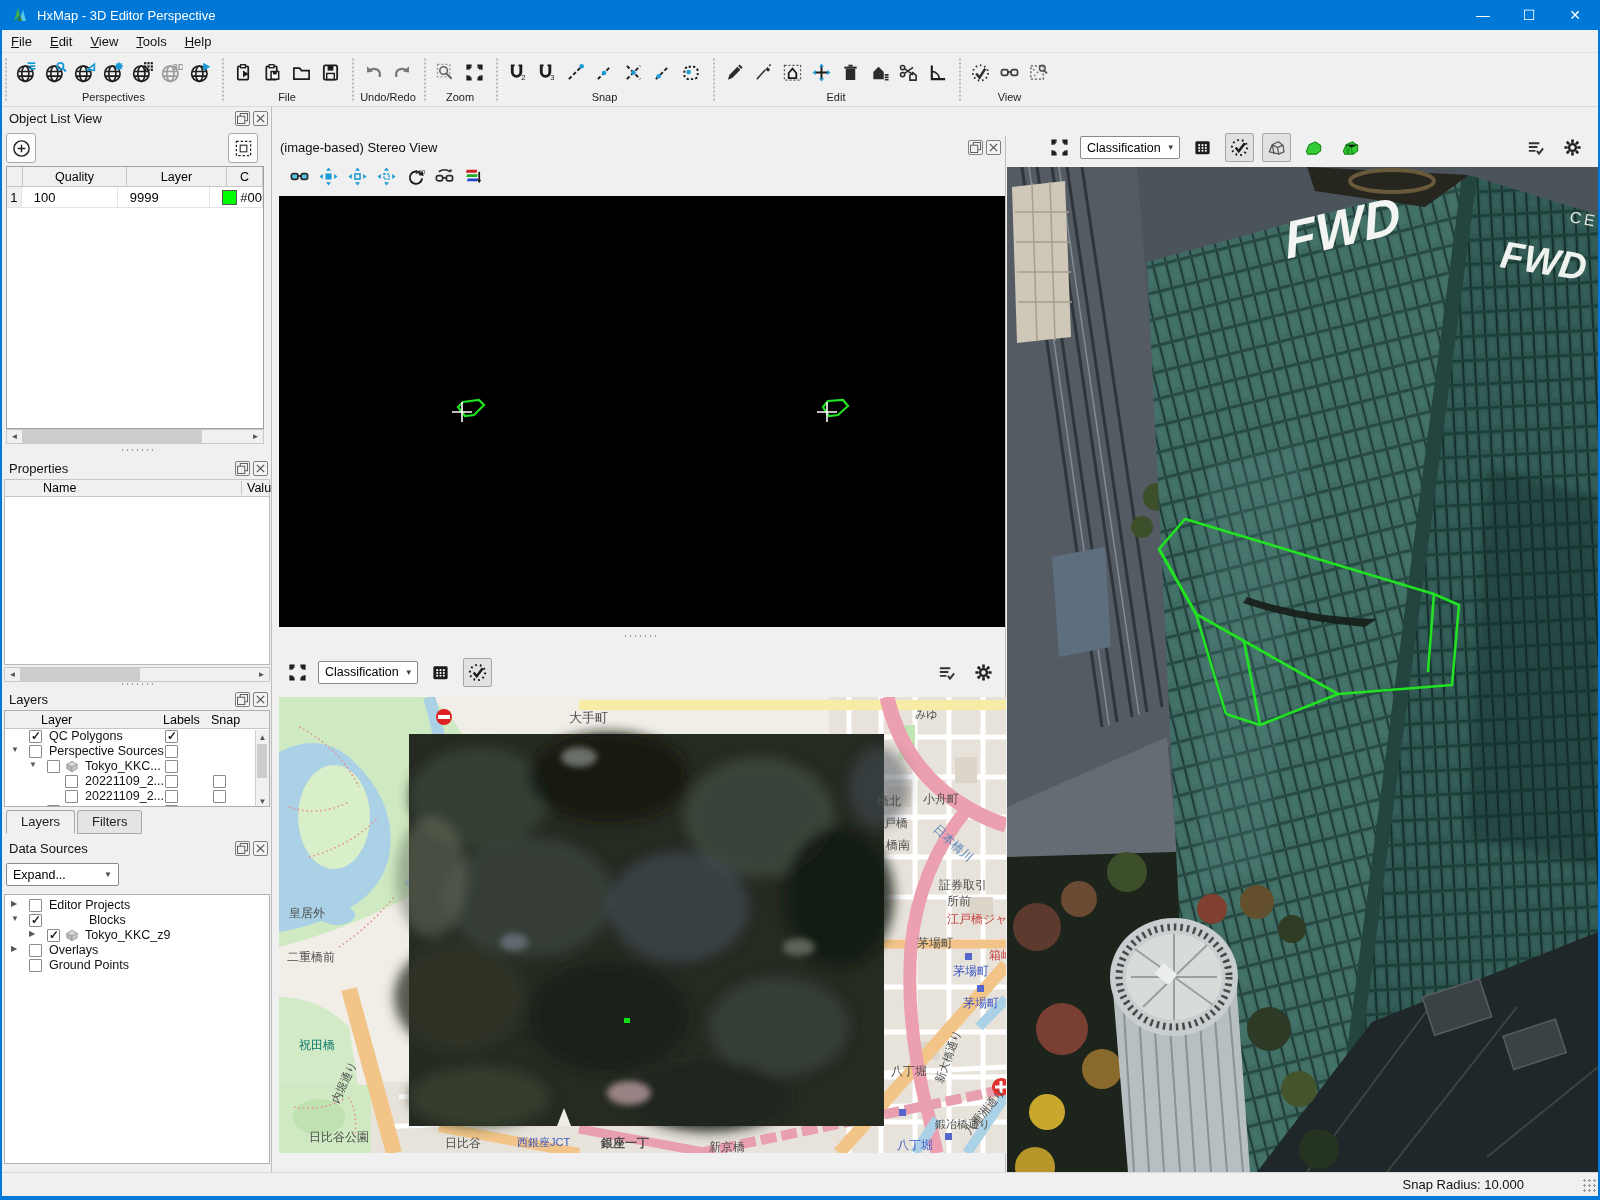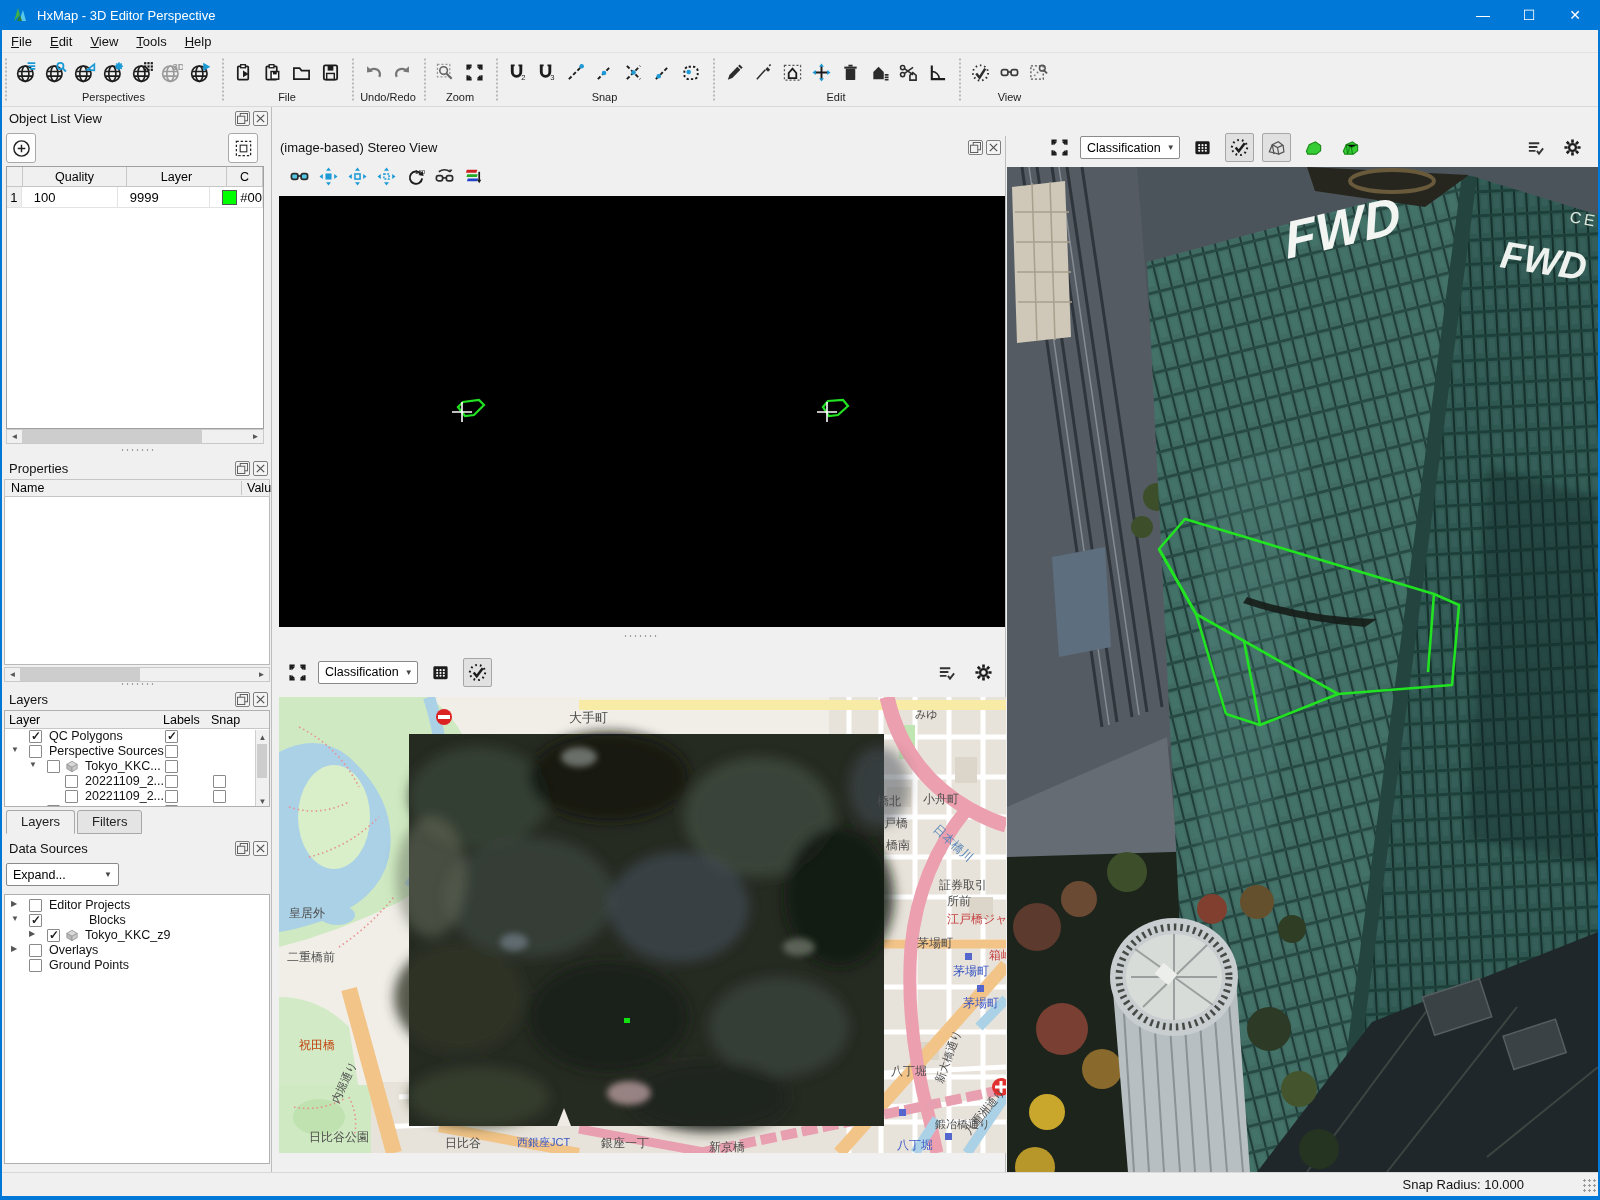--- a/index.html
+++ b/index.html
@@ -62,21 +62,21 @@
   .tbl-row { display:flex; height:21px; font-size:13px; border-bottom:1px solid #e3e3e3;}
   .tbl-row div { border-right:1px solid #e3e3e3; display:flex; align-items:center; padding-left:12px;}
   .swatch { width:15px; height:15px; background:#00f000; border:1px solid #555; margin-right:3px;}
   .hscroll { position:absolute; display:flex; height:15px; background:#f0f0f0; border:1px solid #c9c9c9; }
   .hs-arrow { width:15px; height:13px; font-size:8px; color:#555; display:flex; align-items:center; justify-content:center; background:#f0f0f0;}
   .hs-thumb { height:13px; background:#cdcdcd; }
   .vscroll { position:absolute; width:14px; background:#f0f0f0; border-left:1px solid #cfcfcf; display:flex; flex-direction:column; }
   .vs-arrow { height:14px; font-size:8px; color:#555; display:flex; align-items:center; justify-content:center;}
   .vs-thumb { width:10px; margin:0 1px; background:#cdcdcd; flex:0 0 34px; }
 
-  .col-hdr { display:flex; height:18px; font-size:12.5px; background:#f0f0f0; border:1px solid #c6c6c6; align-items:center;}
+  .col-hdr { display:flex; height:18px; font-size:12.5px; background:#f0f0f0; border:1px solid #c6c6c6; align-items:center;padding-left:32px;}
 
   
   .tree-row { position:relative; height:15px; font-size:12.5px; color:#111; }
   .tree-arrow { position:absolute; top:1px; font-size:8px; color:#555; }
   .cb { position:absolute; top:1px; width:13px; height:13px; background:#fff; border:1px solid #8a8a8a; border-radius:1px;}
   .cb.checked::after { content:"✓"; position:absolute; left:1px; top:-2px; font-size:12px; font-weight:bold; color:#222;}
   .tree-label { position:absolute; top:0; white-space:nowrap; }
 
   .tabs { position:absolute; display:flex; }
   .tab { font-size:13px; padding:3px 14px 4px; border:1px solid #a8a8a8; background:#e4e4e4; color:#222;
@@ -958,26 +958,26 @@
           <span class="map-label" style="left:710px;top:250px;font-size:12px;color:#c43d3d;">箱崎</span>
           <span class="map-label" style="left:674px;top:266px;font-size:12px;color:#3a57c4;">茅場町</span>
           <span class="map-label" style="left:684px;top:298px;font-size:12px;color:#3a57c4;">茅場町</span>
           <span class="map-label" style="left:660px;top:378px;font-size:11px;color:#4c4c4c;transform:rotate(-70deg);">新大橋通り</span>
           <span class="map-label" style="left:612px;top:366px;font-size:12px;color:#4c4c4c;">八丁堀</span>
           <span class="map-label" style="left:688px;top:428px;font-size:11px;color:#4c4c4c;transform:rotate(-50deg);">八重洲通り</span>
           <span class="map-label" style="left:656px;top:420px;font-size:11px;color:#4c4c4c;">鍛冶橋通り</span>
           <span class="map-label" style="left:618px;top:440px;font-size:12px;color:#3a57c4;">八丁堀</span>
           <span class="map-label" style="left:10px;top:208px;font-size:12px;color:#4c4c4c;">皇居外</span>
           <span class="map-label" style="left:8px;top:252px;font-size:12px;color:#4c4c4c;">二重橋前</span>
-          <span class="map-label" style="left:20px;top:340px;font-size:12px;color:#c2410c;">祝田橋</span>
+          <span class="map-label" style="left:20px;top:340px;font-size:12px;color:#0f766e;">祝田橋</span>
           <span class="map-label" style="left:56px;top:398px;font-size:11px;color:#4c4c4c;transform:rotate(-65deg);">内堀通り</span>
           <span class="map-label" style="left:30px;top:432px;font-size:12px;color:#4c4c4c;">日比谷公園</span>
           <span class="map-label" style="left:166px;top:438px;font-size:12px;color:#4c4c4c;">日比谷</span>
           <span class="map-label" style="left:238px;top:438px;font-size:11px;color:#3a57c4;">西銀座JCT</span>
-          <span class="map-label" style="left:322px;top:438px;font-size:12px;color:#4c4c4c;">銀座一丁</span>
+          <span class="map-label" style="left:322px;top:438px;font-size:12px;color:#4c4c4c;font-weight:bold;">銀座一丁</span>
           <span class="map-label" style="left:430px;top:442px;font-size:12px;color:#4c4c4c;">新京橋</span>
         </div>
     </div>
   </div>
 
   <div class="abs" id="right-col">
     <div class="abs" id="view3d-toolbar">
         <span class="tb-btn" style="margin-left:10px;">
           <svg width="19" height="19" viewBox="0 0 20 20">
             <g stroke="#1c1c1c" stroke-width="2" fill="none">

